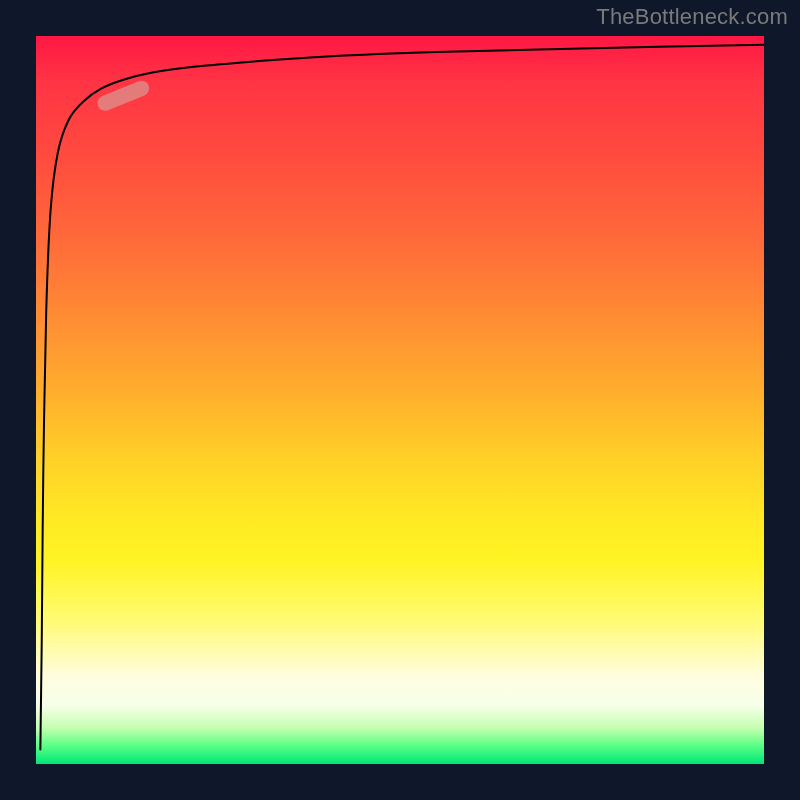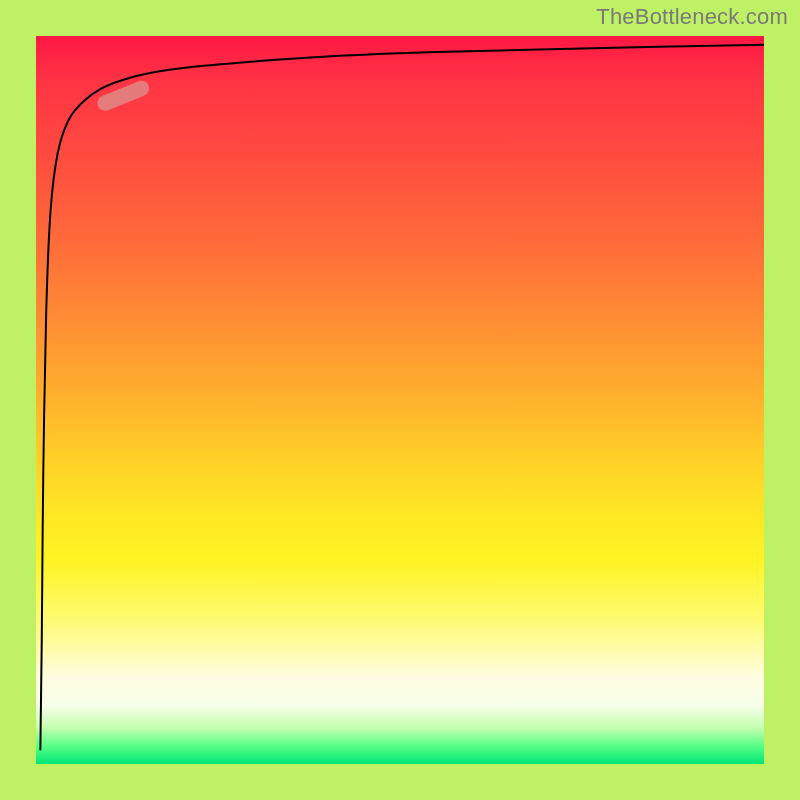--- a/index.html
+++ b/index.html
@@ -8,21 +8,21 @@
     width: 800px;
     height: 800px;
     background: #000;
     overflow: hidden;
     font-family: Arial, Helvetica, sans-serif;
   }
   .stage {
     position: relative;
     width: 800px;
     height: 800px;
-    background: #bef264;
+    background: #0f172a;
     text-align: right;
   }
   .watermark {
     position: absolute;
     right: 12px;
     top: 4px;
     color: #7a7a7a;
     font-size: 22px;
     letter-spacing: 0.2px;
     z-index: 20;

